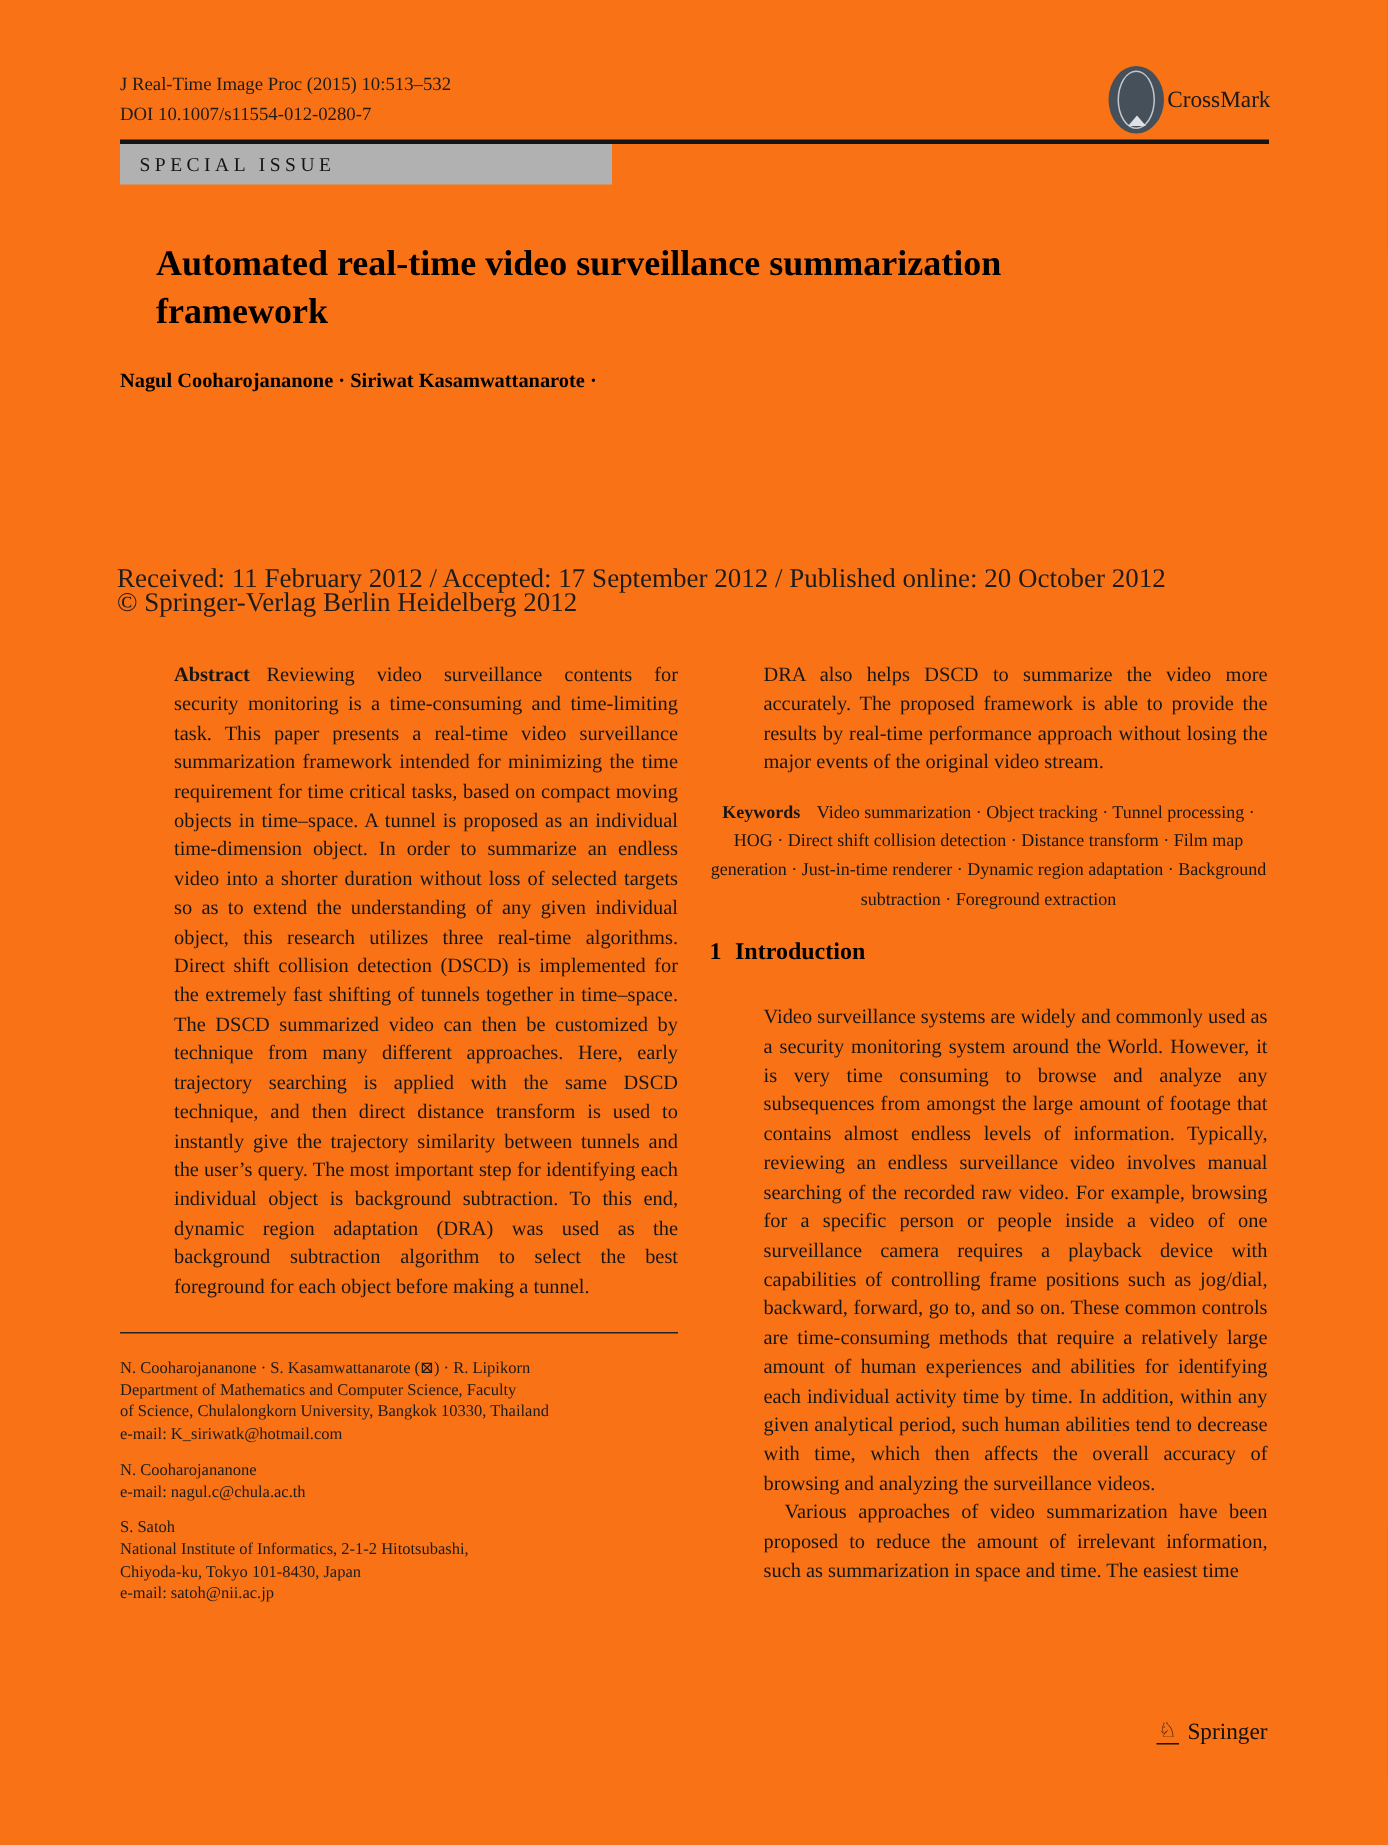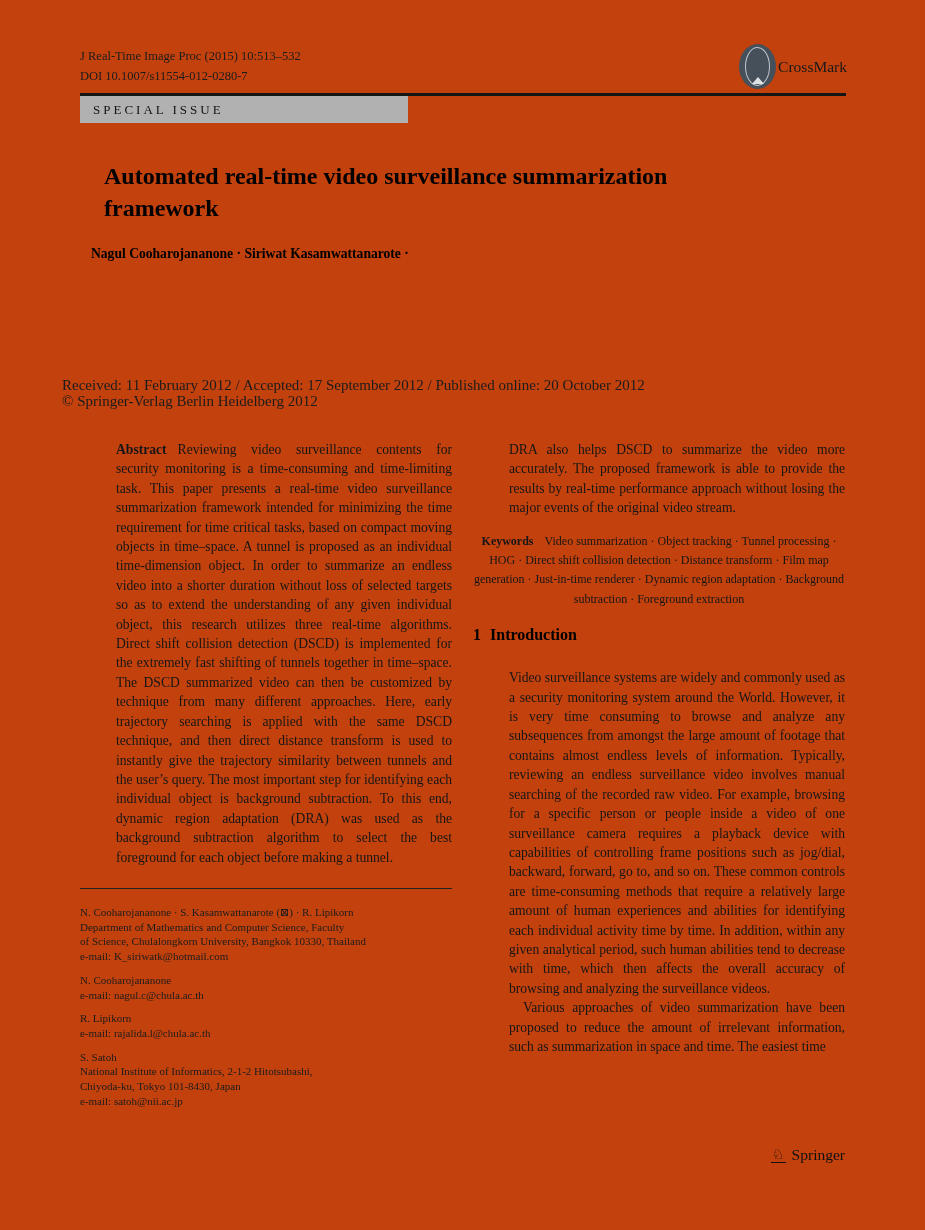--- a/index.html
+++ b/index.html
@@ -1,21 +1,21 @@
 <!DOCTYPE html>
 <html><head>
 <meta charset="utf-8">
 <style>
   * { margin:0; padding:0; box-sizing:border-box; }
   html,body { background:#888; }
   .page {
     position:relative;
     width:925px; height:1230px;
     margin:0 auto;
-    background:#c2410c;
+    background:#f97316;
     font-family:"Liberation Serif","DejaVu Serif",serif;
     color:#1a1a1a;
     overflow:hidden;
   }
   
   .journal-info {
     position:absolute; left:80px; top:46px;
     font-size:12.5px; line-height:20px; color:#1c1c1c;
   }
   .crossmark {
@@ -52,25 +52,25 @@
     padding-left:13px;
     font-size:13px; letter-spacing:3px; color:#141414;
   }
   
   .title {
     position:absolute; left:80px; top:160px; width:680px;
     font-size:24px; font-weight:bold; line-height:32px; color:#000;margin-left:24px;
   }
   .authors {
     position:absolute; left:80px; top:244px;
-    font-size:13.6px; font-weight:bold; line-height:19.5px; color:#000;margin-left:11px;
+    font-size:13.6px; font-weight:bold; line-height:19.5px; color:#000;
   }
   .received {
-    position:absolute; left:62px; top:378px;
-    font-size:15px; line-height:15.6px; color:#1c1c1c;
+    position:absolute; left:78px; top:378px;
+    font-size:18px; line-height:15.6px; color:#1c1c1c;
   }
   
   .col-left  { position:absolute; left:80px;  top:440px; width:372px; }
   .col-right { position:absolute; left:473px; top:440px; width:372px; }
   .body-text {
     font-size:13.6px; line-height:19.4px;
     text-align:justify; color:#161616;margin-left:36px;
   }
   .lead-label { font-weight:bold; margin-right:11px; }
   .keywords-p {
@@ -145,22 +145,20 @@
     <p class="body-text"><span class="lead-label">Abstract</span><span>Reviewing video surveillance contents for security monitoring is a time-consuming and time-limiting task. This paper presents a real-time video surveillance summarization framework intended for minimizing the time requirement for time critical tasks, based on compact moving objects in time–space. A tunnel is proposed as an individual time-dimension object. In order to summarize an endless video into a shorter duration without loss of selected targets so as to extend the understanding of any given individual object, this research utilizes three real-time algorithms. Direct shift collision detection (DSCD) is implemented for the extremely fast shifting of tunnels together in time–space. The DSCD summarized video can then be customized by technique from many different approaches. Here, early trajectory searching is applied with the same DSCD technique, and then direct distance transform is used to instantly give the trajectory similarity between tunnels and the user’s query. The most important step for identifying each individual object is background subtraction. To this end, dynamic region adaptation (DRA) was used as the background subtraction algorithm to select the best foreground for each object before making a tunnel.</span></p>
   </div>
 
   <div class="footnotes">
     <div class="footnote">N. Cooharojananone · S. Kasamwattanarote (⊠) · R. Lipikorn
 Department of Mathematics and Computer Science, Faculty
 of Science, Chulalongkorn University, Bangkok 10330, Thailand
 e-mail: K_siriwatk@hotmail.com</div>
     <div class="footnote">N. Cooharojananone
 e-mail: nagul.c@chula.ac.th</div>
-    <div class="footnote">R. Lipikorn
-e-mail: rajalida.l@chula.ac.th</div>
     <div class="footnote">S. Satoh
 National Institute of Informatics, 2-1-2 Hitotsubashi,
 Chiyoda-ku, Tokyo 101-8430, Japan
 e-mail: satoh@nii.ac.jp</div>
   </div>
 
   <div class="col-right">
     <p class="body-text">DRA also helps DSCD to summarize the video more accurately. The proposed framework is able to provide the results by real-time performance approach without losing the major events of the original video stream.</p>
 
     <p class="keywords-p"><span class="lead-label">Keywords</span><span>Video summarization · Object tracking · Tunnel processing · HOG · Direct shift collision detection · Distance transform · Film map generation · Just-in-time renderer · Dynamic region adaptation · Background subtraction · Foreground extraction</span></p>

